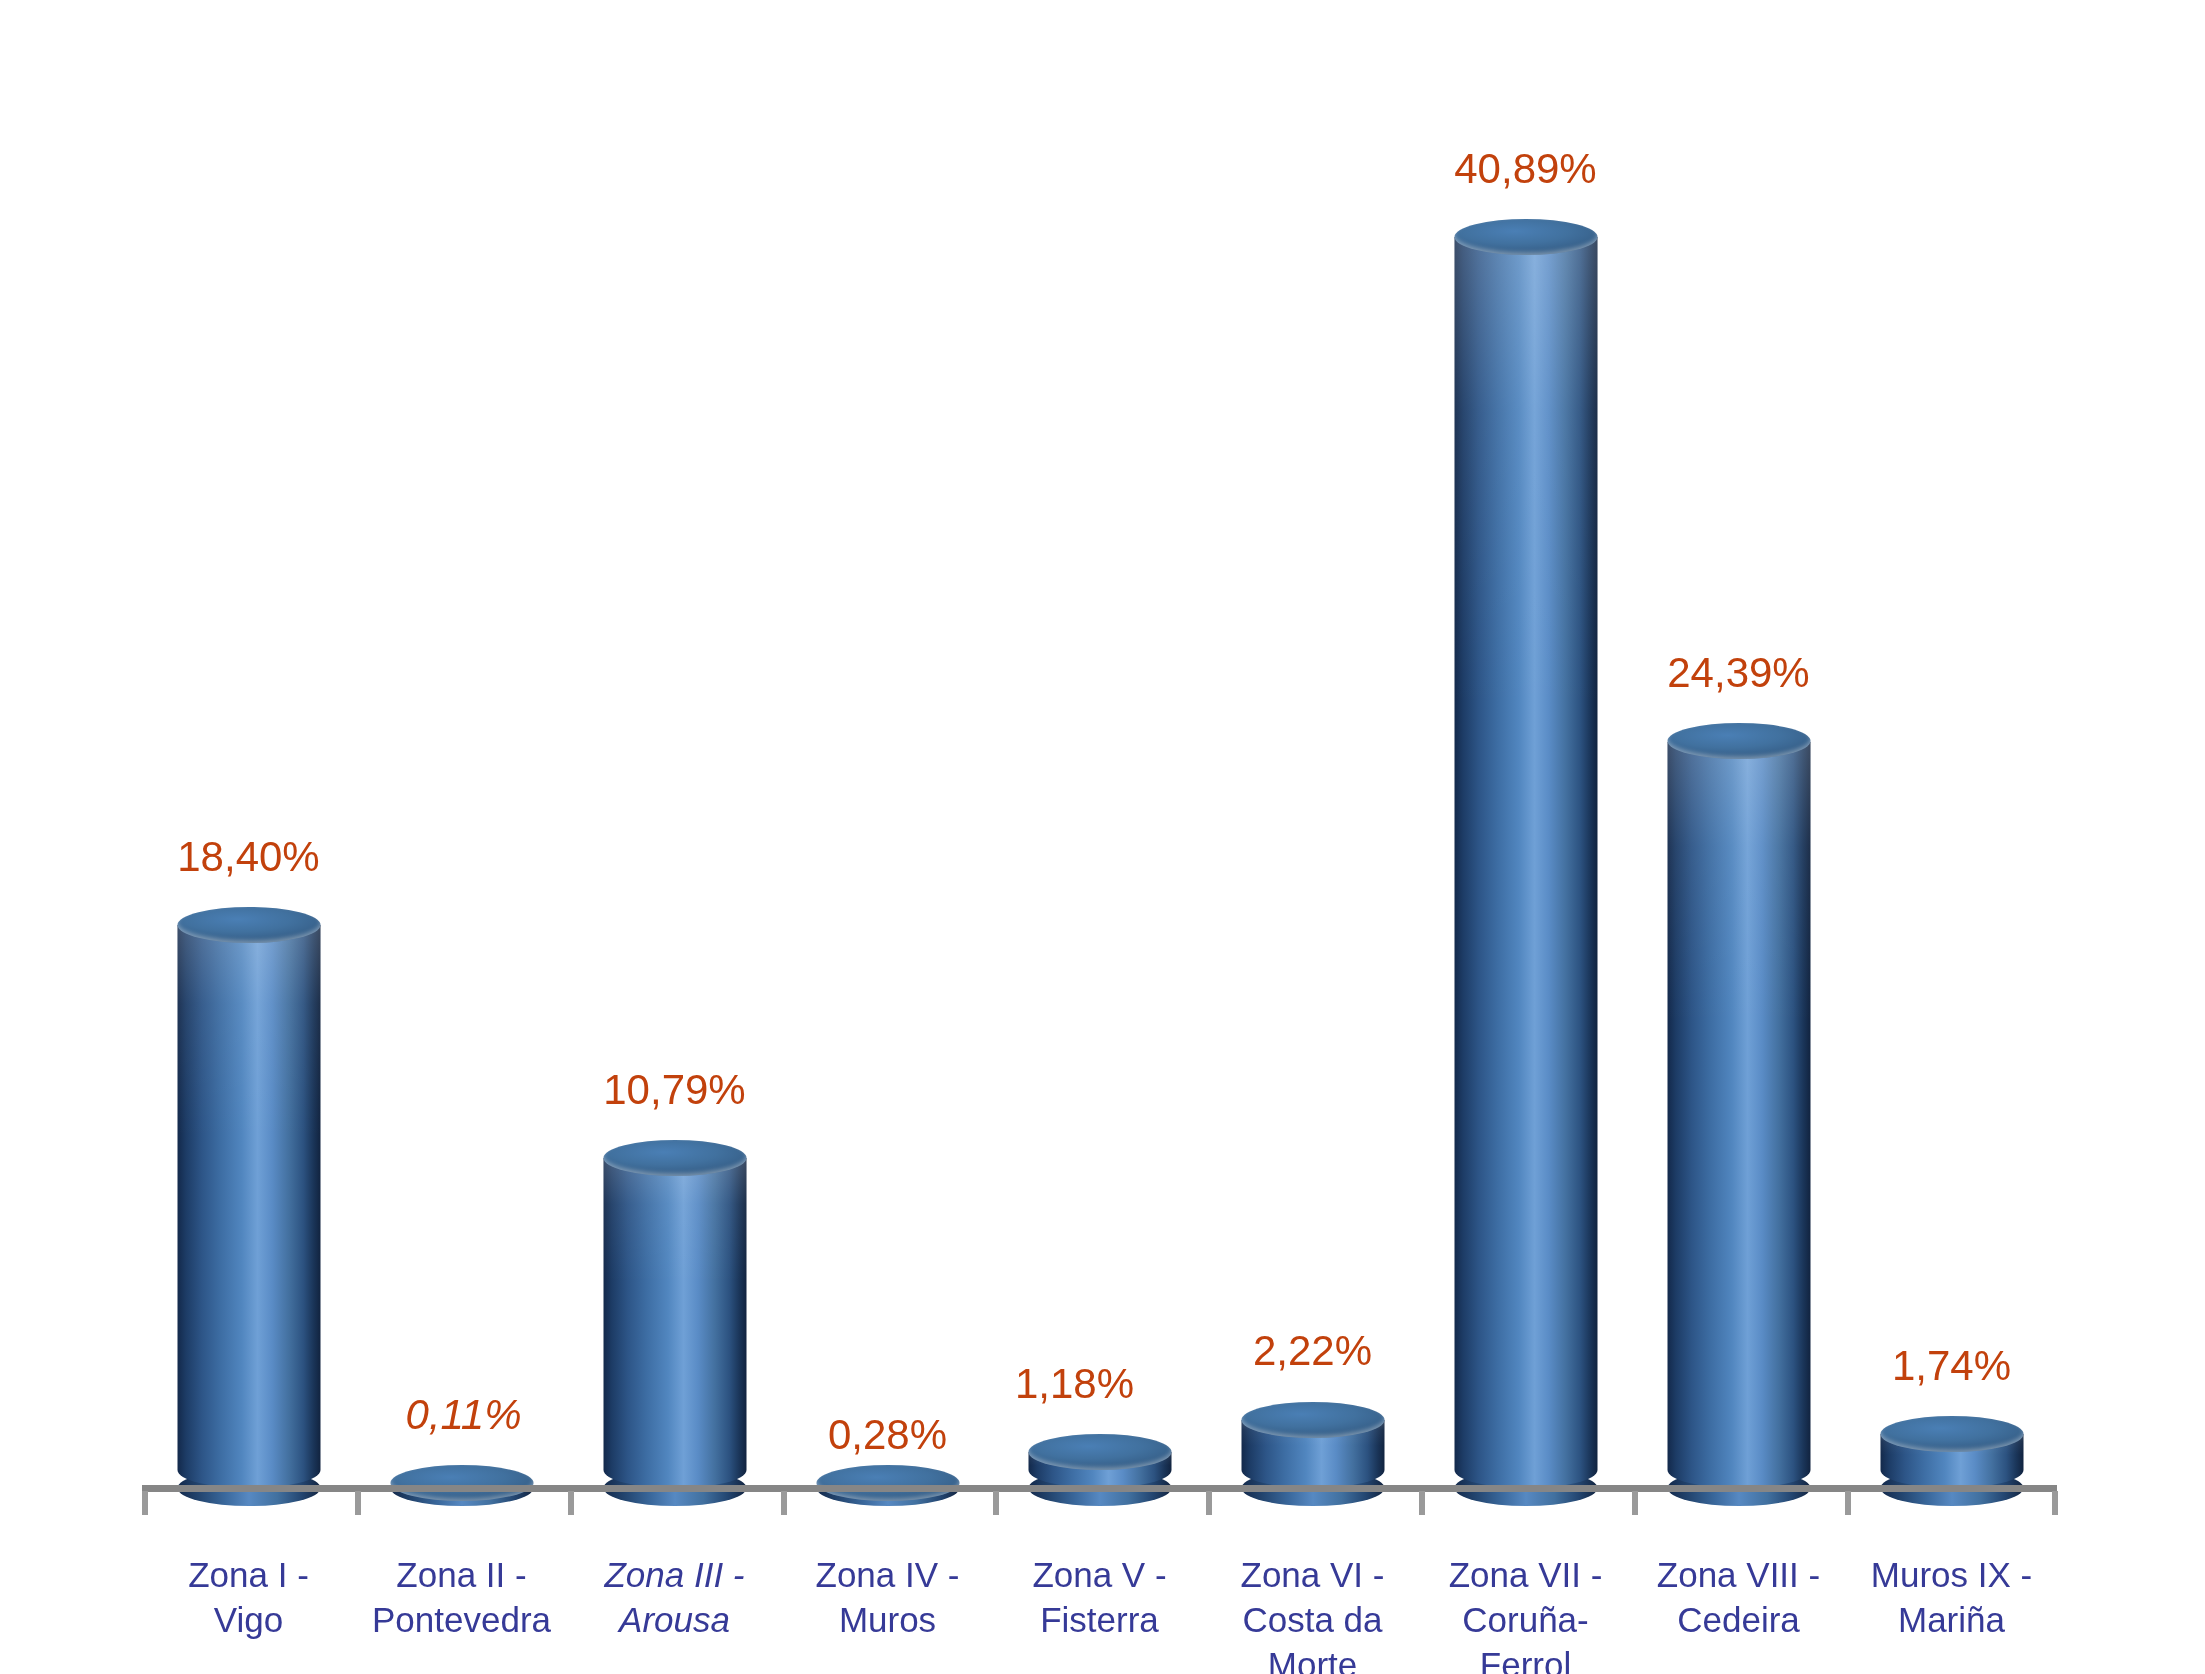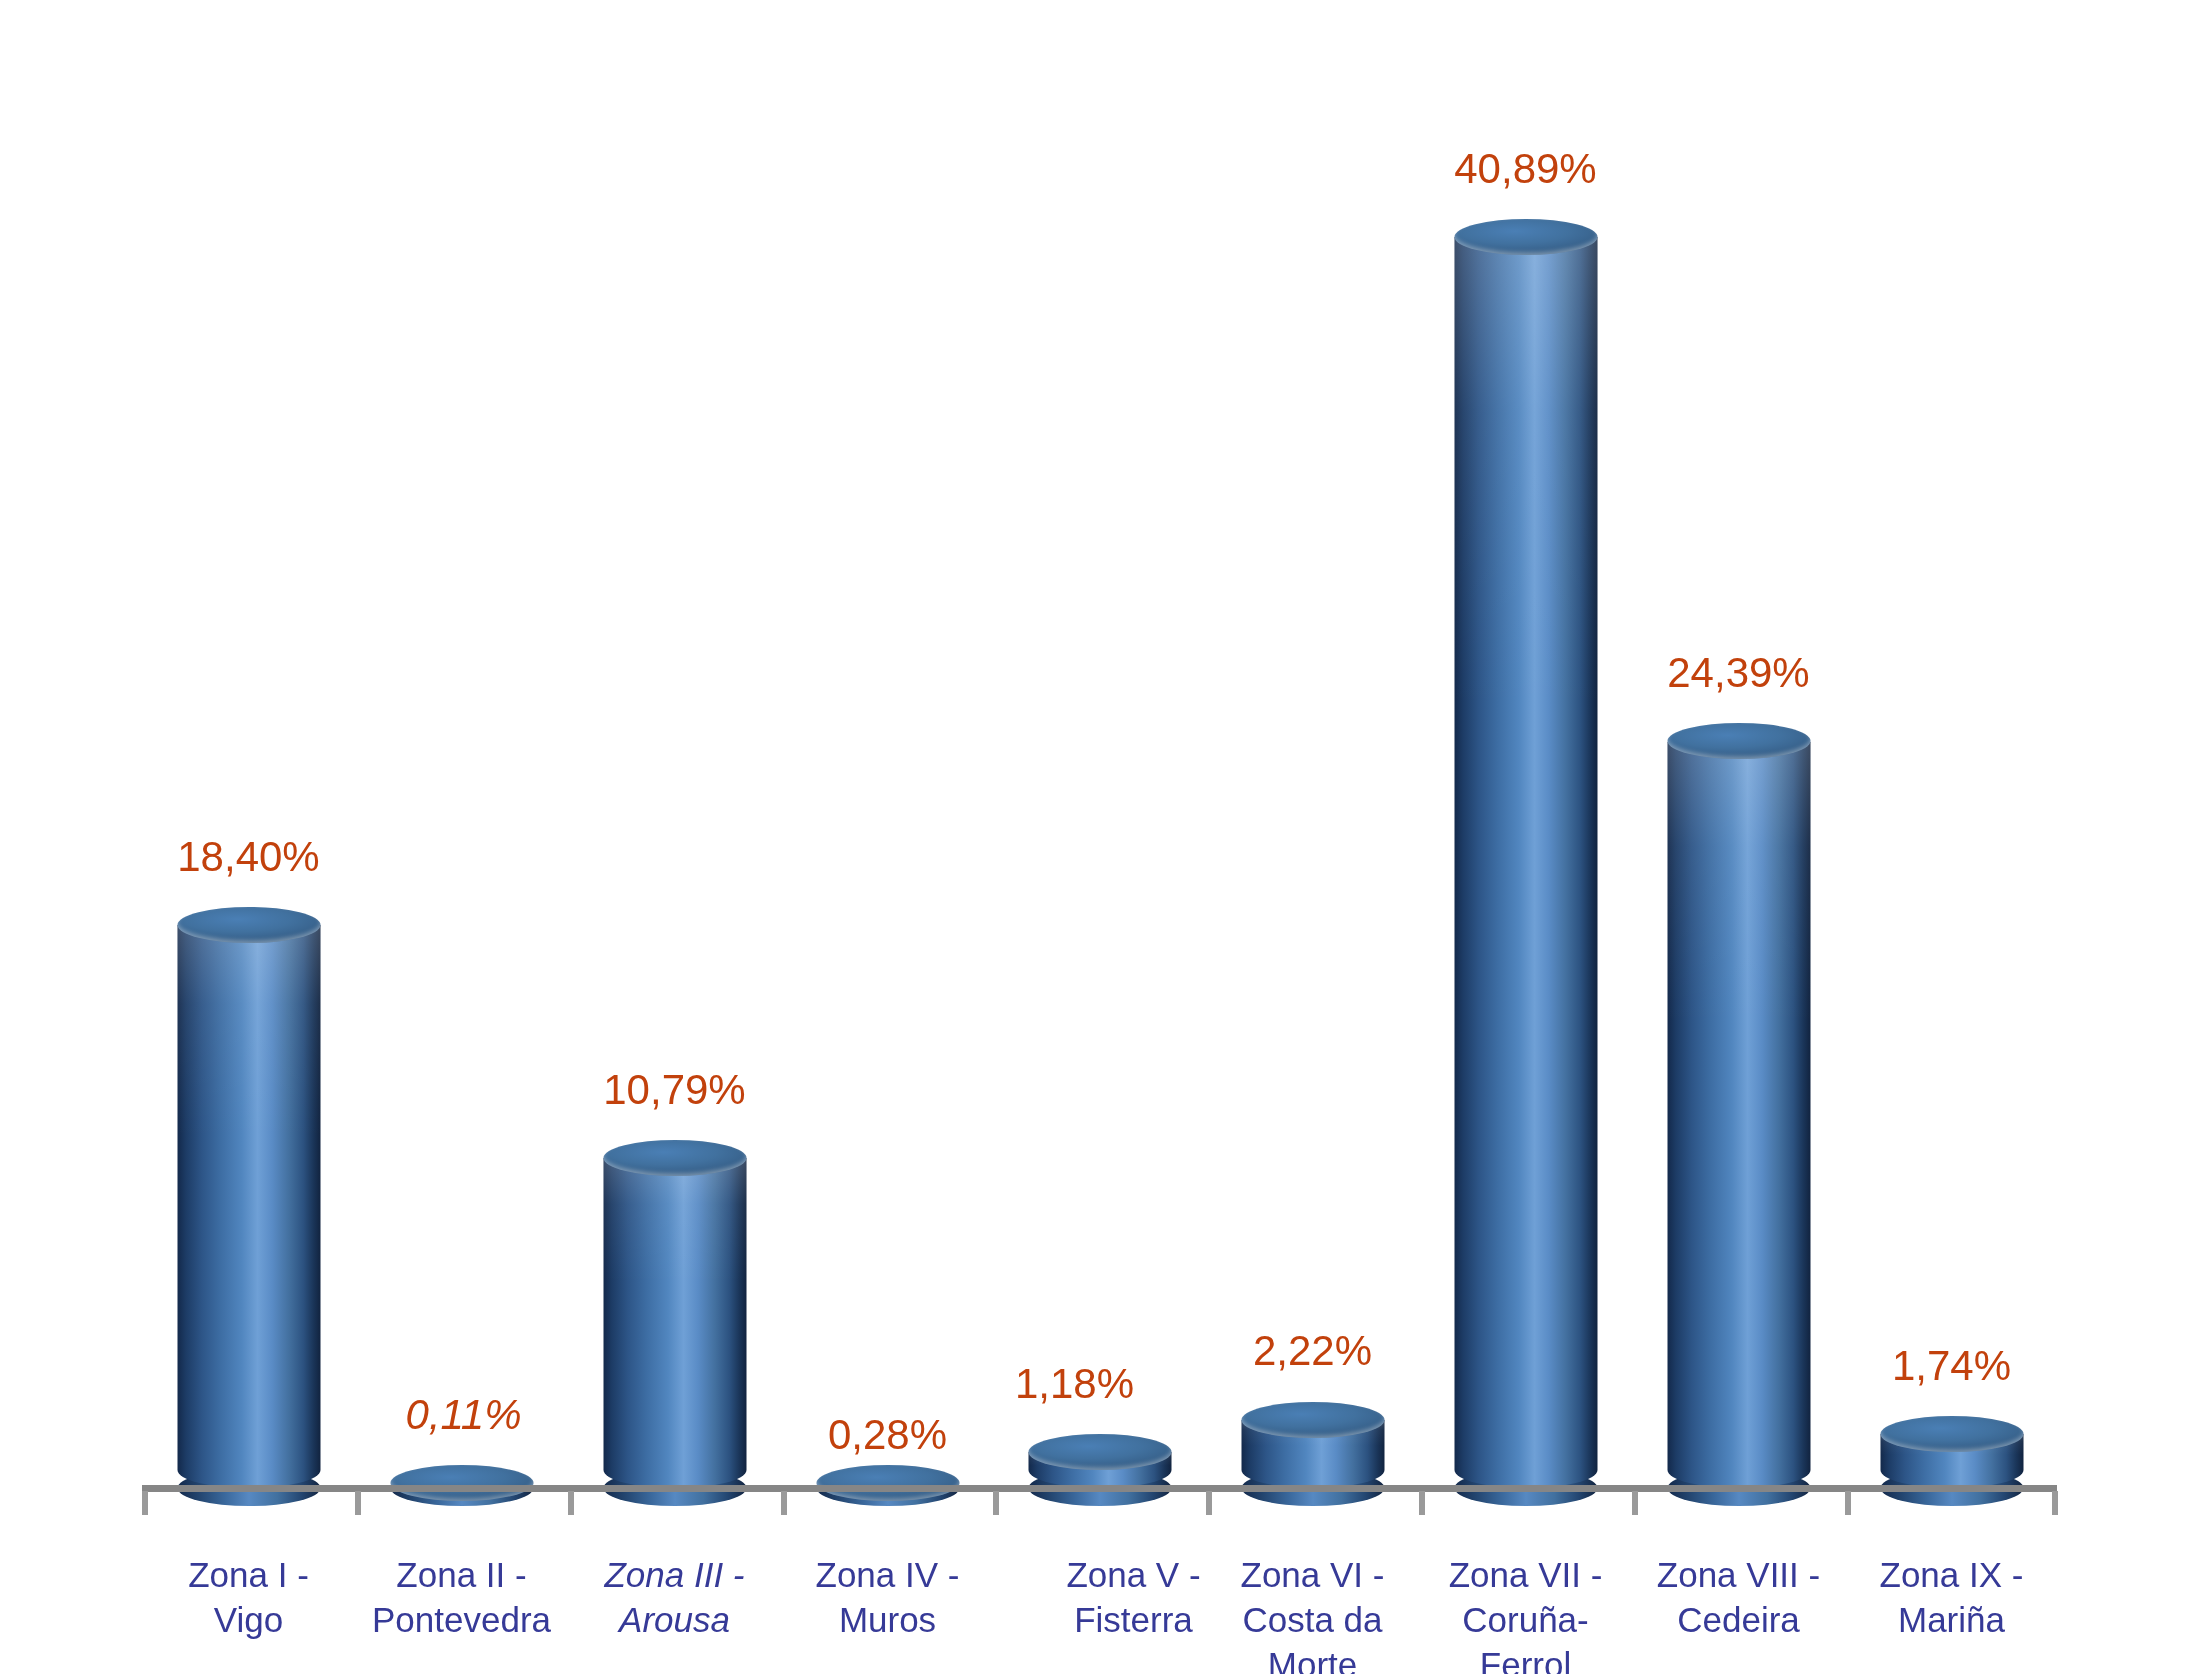--- a/index.html
+++ b/index.html
@@ -294,38 +294,38 @@
         <div>Pontevedra</div>
       </div>
       <div class="cat-label" style="left: 577px; font-style: italic;">
         <div>Zona III -</div>
         <div>Arousa</div>
       </div>
       <div class="cat-label" style="left: 790px;">
         <div>Zona IV -</div>
         <div>Muros</div>
       </div>
-      <div class="cat-label" style="left: 1036px;">
+      <div class="cat-label" style="left: 1002px;">
         <div>Zona V -</div>
         <div>Fisterra</div>
       </div>
       <div class="cat-label" style="left: 1215px;">
         <div>Zona VI -</div>
         <div>Costa da</div>
         <div>Morte</div>
       </div>
       <div class="cat-label" style="left: 1428px;">
         <div>Zona VII -</div>
         <div>Coruña-</div>
         <div>Ferrol</div>
       </div>
       <div class="cat-label" style="left: 1641px;">
         <div>Zona VIII -</div>
         <div>Cedeira</div>
       </div>
       <div class="cat-label" style="left: 1854px;">
-        <div>Zona IX -</div>
+        <div>Muros IX -</div>
         <div>Mariña</div>
       </div>
     </div>
 
 </div>
 
 
 </body></html>

